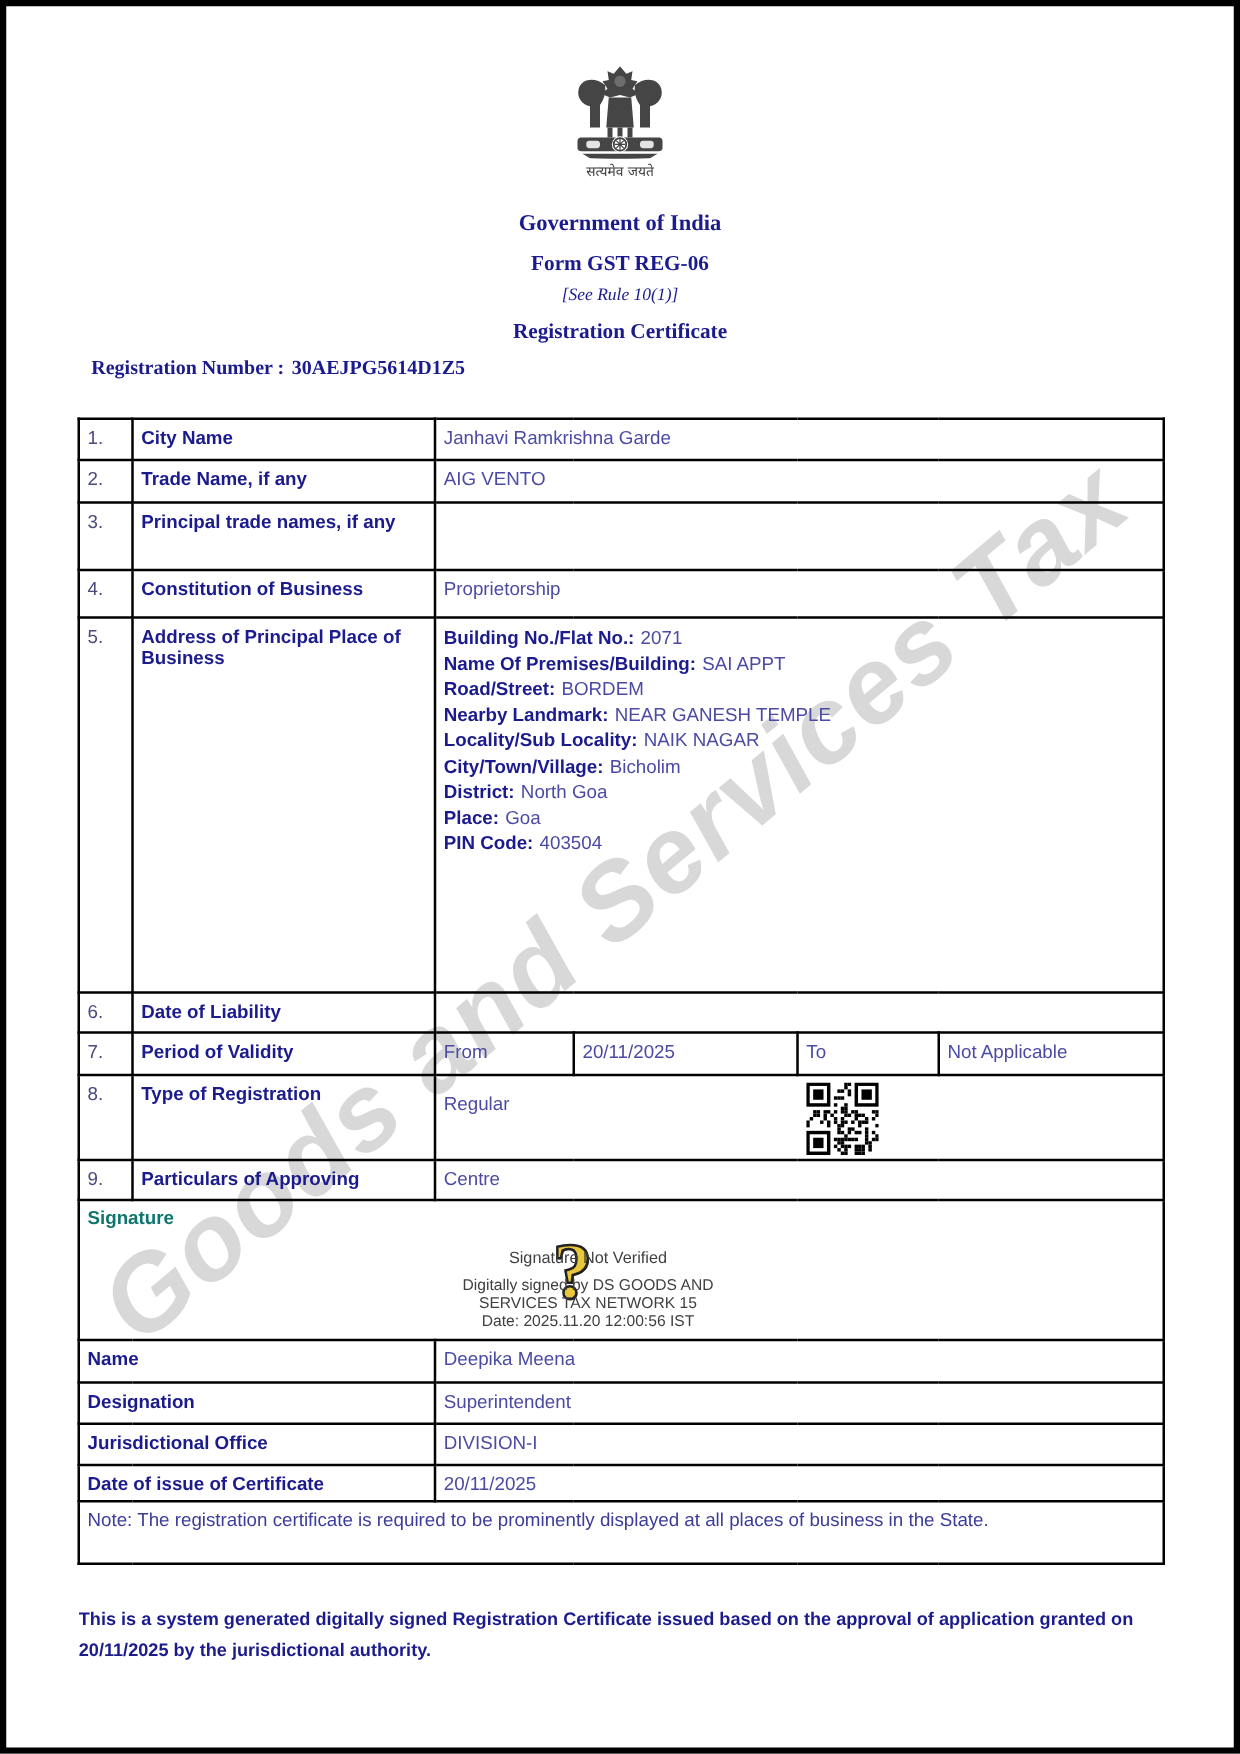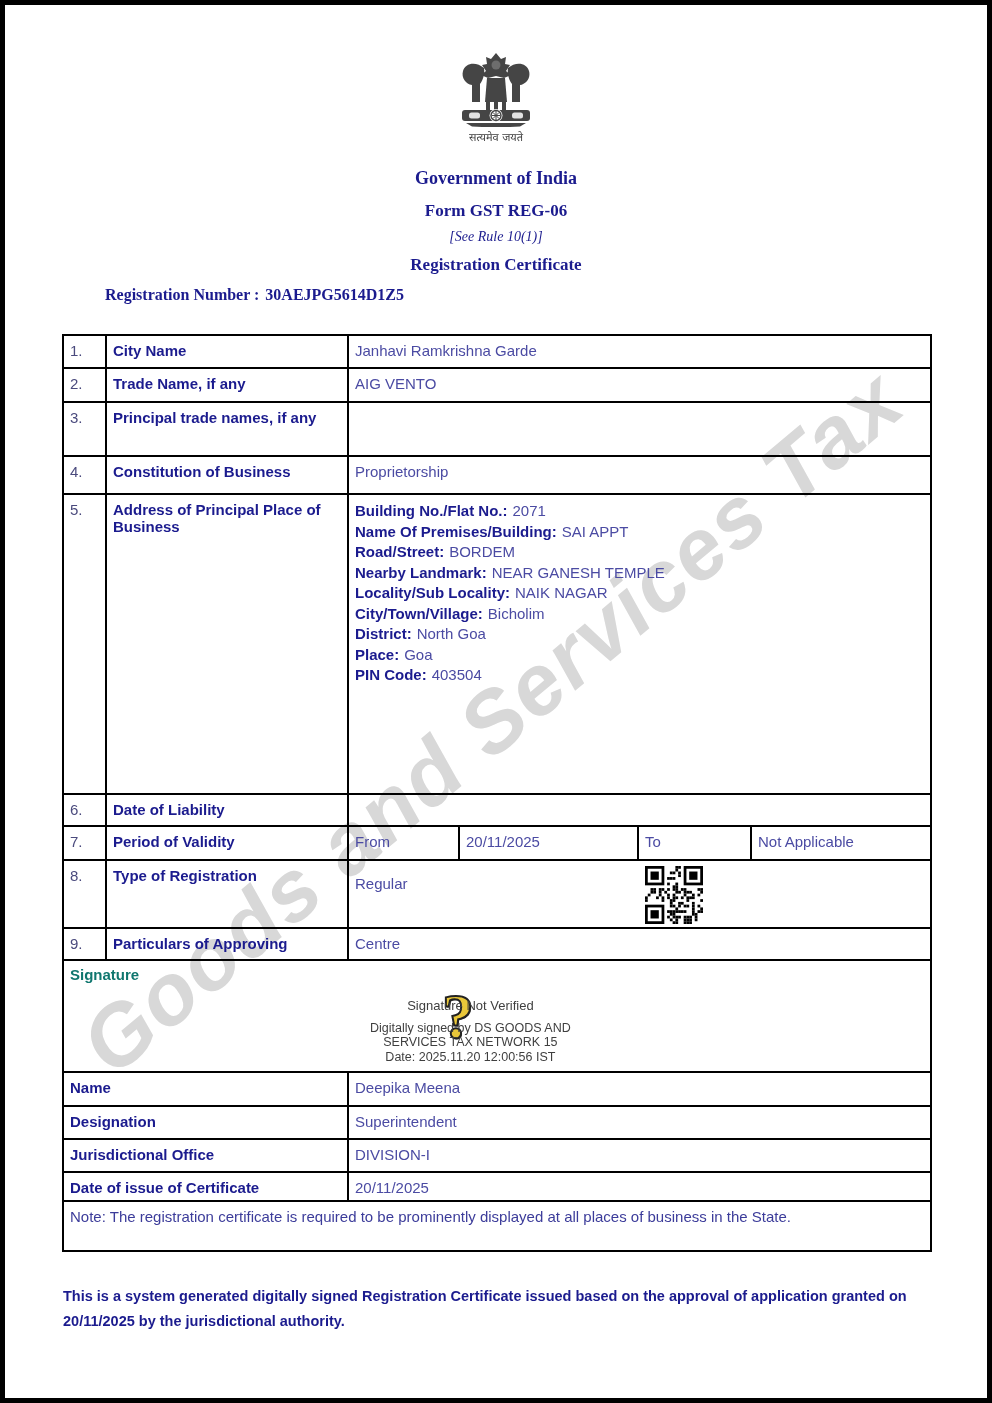--- a/index.html
+++ b/index.html
@@ -46,21 +46,21 @@
   .rule {
     margin-top: 8px;
     font-size: 14px;
     font-style: italic;
     font-weight: normal;
     color: #1b1b8e;
     font-family: "Liberation Serif", serif;
   }
   .cert { margin-top: 10px; font-size: 17px; }
   .regnum {
-    margin: 11px 0 0 100px;
+    margin: 11px 0 0 68px;
     font-family: "Liberation Serif", serif;
     font-weight: bold;
     font-size: 16px;
     color: #1b1b8e;
   }
   .regnum .rn-value { margin-left: 6px; }
   
   table.cert-table {
     border-collapse: collapse;
     table-layout: fixed;

